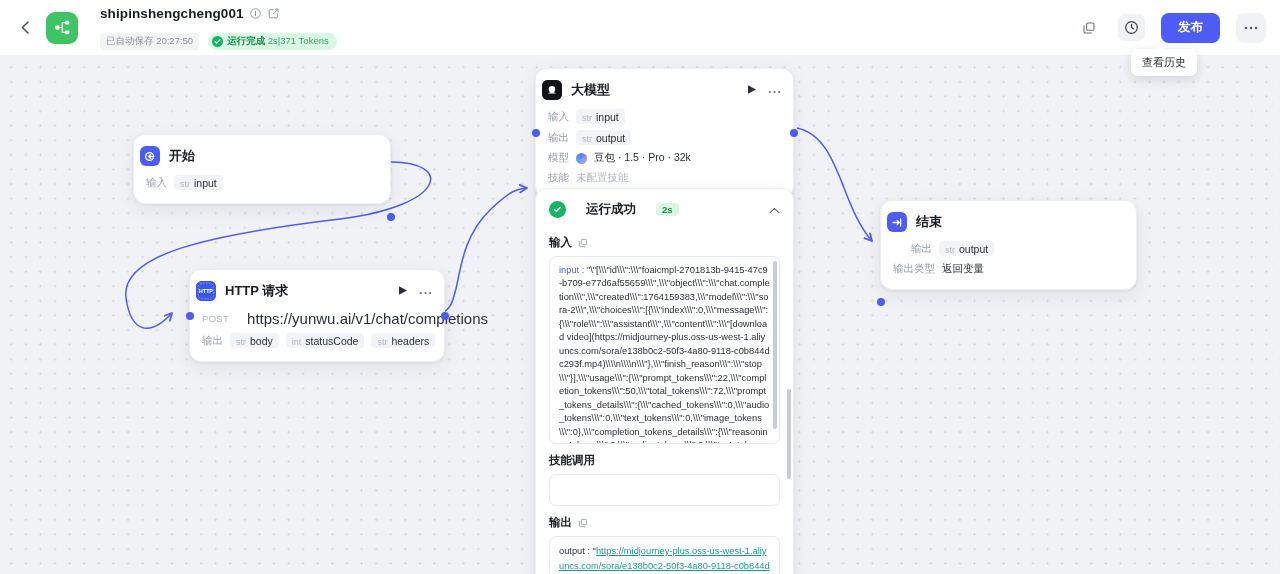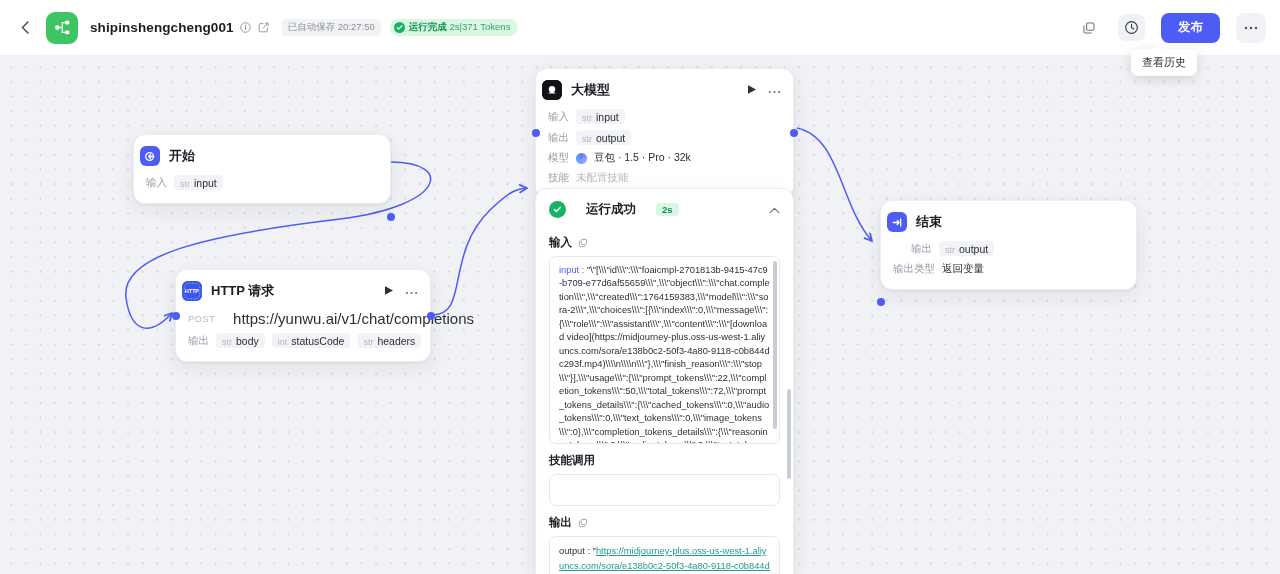--- a/index.html
+++ b/index.html
@@ -24,21 +24,21 @@
     display: flex; align-items: center; justify-content: center;
     color: #4a4f5c; font-size: 15px; cursor: pointer;
     flex: 0 0 auto;
   }
   .app-logo {
     width: 32px; height: 32px; border-radius: 9px;
     background: #3fc463;
     margin-left: 10px; flex: 0 0 auto;
     display: flex; align-items: center; justify-content: center;
   }
-  .title-block { margin-left: 12px; display: flex; gap: 12px; }
+  .title-block { margin-left: 22px; display: flex; flex-direction: column; gap: 12px; }
   .title-row { display: flex; align-items: center; gap: 6px; }
   .doc-title { font-size: 13.5px; font-weight: bold; color: #1a1d24; letter-spacing: .1px; }
   .ti-icon { width: 12px; height: 12px; color: #8a8f9c; display:flex; align-items:center; justify-content:center; cursor:pointer;}
   .meta-row { display: flex; align-items: center; gap: 9px; }
   .saved-chip {
     font-size: 9.5px; color: #8a8f9c; background: #f2f3f5;
     padding: 2px 6px; border-radius: 4px; white-space: nowrap;
   }
   .run-chip {
     display: flex; align-items: center; gap: 4px;
@@ -303,21 +303,21 @@
         <span class="row-label">输入</span>
         <span class="var-chip">
           <span class="var-type">str</span>
           <span class="var-name">input</span>
         </span>
       </div>
     </div>
     <div class="port" style="right:-4.5px; top:78px;"></div>
   </div>
 
-  <div class="node" style="left:175px; top:214px; width:256px;">
+  <div class="node" style="left:189px; top:214px; width:256px;">
     <div class="node-head">
       <span class="node-icon icon-http">
         <svg width="20" height="20" viewBox="0 0 20 20">
           <rect width="20" height="20" rx="6" fill="#3b59e8"></rect>
           <rect x="2.2" y="2.2" width="15.6" height="15.6" rx="4.6" fill="none" stroke="#8fa2f7" stroke-width="0.9" stroke-dasharray="1.6 1.4"></rect>
           <text x="10" y="12.4" font-size="5.3" font-weight="bold" fill="#fff" text-anchor="middle" font-family="Liberation Sans, sans-serif">HTTP</text>
         </svg>
       </span>
       <span class="node-title">HTTP 请求</span>
       <span class="node-actions">

